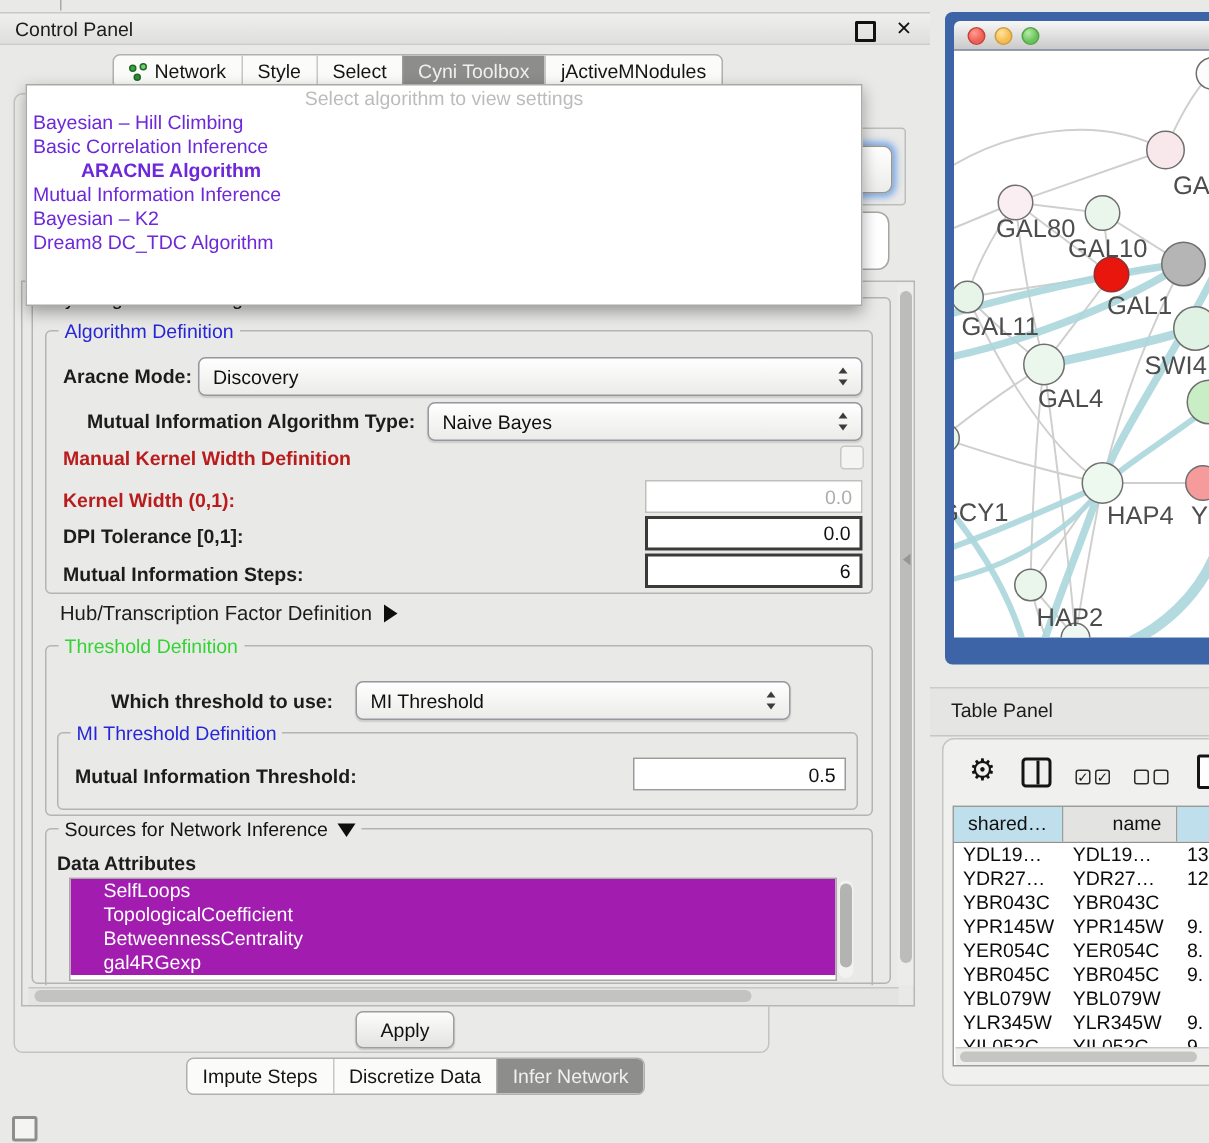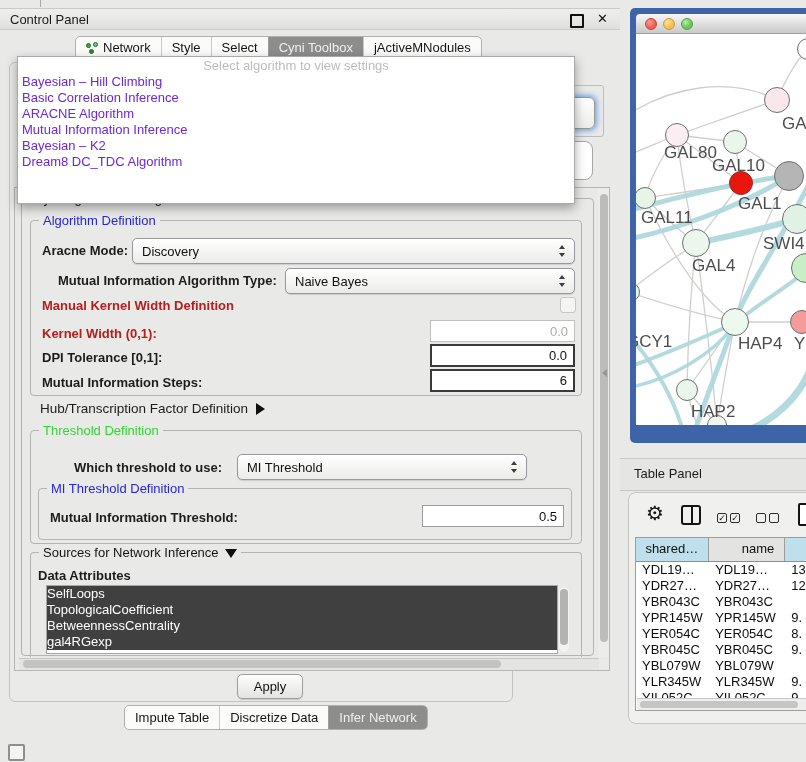--- a/index.html
+++ b/index.html
@@ -58,21 +58,21 @@
   .frag-combo2{left:41px;top:78px;width:540px;height:37px;border:1px solid #a5a5a3;border-radius:8px;background:#fff;}
 
   
   #algo-popup{
     left:17px;top:56px;width:558px;height:148px;z-index:20;
     background:#fff;border:1px solid #a9a9a7;
     box-shadow:0 4px 10px rgba(0,0,0,.35);box-sizing:border-box;
   }
   #algo-placeholder{height:17px;line-height:17px;text-align:center;color:#bcbcba;font-size:13px;}
   .algo-item{height:16px;line-height:16px;font-size:13px;color:#6d28d9;padding-left:4px;white-space:nowrap;}
-  .algo-item.bold{font-weight:normal;}
+  .algo-item.bold{font-weight:bold;margin-left:32px;}
 
   
   #settings-pane{
     left:4px;top:124px;width:596px;height:484px;
     background:#e9e9e7;border:1px solid #b7b7b5;box-sizing:border-box;overflow:hidden;
   }
   .group{position:absolute;border:1px solid #b4b4b2;border-radius:4px;}
   .gtitle{position:absolute;top:-8px;left:8px;background:#e9e9e7;padding:0 4px;font-size:13px;color:#141414;white-space:nowrap;}
   .gtitle.blue{color:#2626d8;}
   .gtitle.green{color:#35d435;}
@@ -96,21 +96,21 @@
   .field.dark{border:2px solid #3a3a38;}
   .field.disabled{border:1px solid #bfbfbd;color:#adadab;}
   .checkbox{position:absolute;width:14px;height:14px;border:1px solid #c7c7c5;border-radius:3px;background:#f4f4f2;}
   .tri-right{display:inline-block;width:0;height:0;border-top:6px solid transparent;border-bottom:6px solid transparent;border-left:9px solid #0e0e0e;vertical-align:-2px;margin-left:8px;}
   .tri-down{display:inline-block;width:0;height:0;border-left:6px solid transparent;border-right:6px solid transparent;border-top:9px solid #0e0e0e;vertical-align:-1px;margin-left:6px;}
 
   #attr-list{
     left:31px;top:397px;width:512px;height:69px;background:#fff;
     border:1px solid #a8a8a6;box-sizing:border-box;overflow:hidden;
   }
-  .attr-item{height:16px;line-height:16px;background:#404040;color:#fff;font-size:13px;padding-left:0;white-space:nowrap;}
+  .attr-item{height:16px;line-height:16px;background:#a21caf;color:#fff;font-size:13px;padding-left:22px;white-space:nowrap;}
   #attr-vscroll{left:544px;top:399px;width:10px;height:65px;background:#f2f2f0;border-radius:5px;}
   #attr-vthumb{left:545px;top:401px;width:8px;height:56px;background:#b3b3b1;border-radius:4px;}
 
   #set-hscroll{left:4px;top:470px;width:580px;height:12px;background:#e4e4e2;border-top:1px solid #c6c6c4;}
   #set-hthumb{left:8px;top:472px;width:478px;height:8px;background:#c3c3c1;border-radius:4px;}
   #set-vscroll{left:583px;top:1px;width:11px;height:468px;background:#ececea;}
   #set-vthumb{left:585px;top:6px;width:8px;height:448px;background:#bcbcba;border-radius:4px;}
 
   #apply-button{
     left:227px;top:611px;width:64px;height:23px;border:1px solid #9e9e9c;border-radius:5px;
@@ -274,21 +274,21 @@
       <div class="abs" id="set-hthumb"></div>
       <div class="abs" id="set-vscroll"></div>
       <div class="abs" id="set-vthumb"></div>
     </div>
 
     <div class="abs" id="apply-button">Apply</div>
   </div>
 
   <div class="abs tabbar" id="bottom-tabs">
       <div class="tabseg">
-        <span>Impute Table</span>
+        <span>Impute Steps</span>
       </div>
       <div class="tabseg">
         <span>Discretize Data</span>
       </div>
       <div class="tabseg sel">
         <span>Infer Network</span>
       </div>
     </div>
 </div>
 

